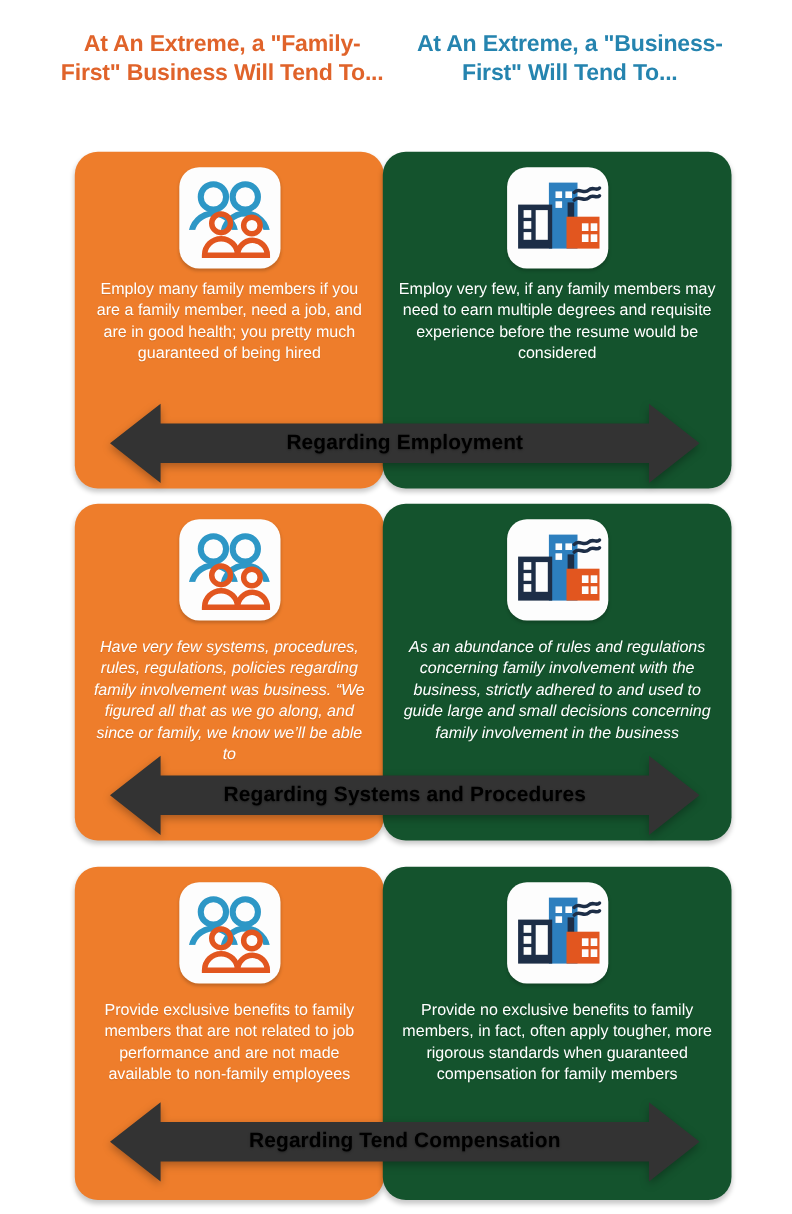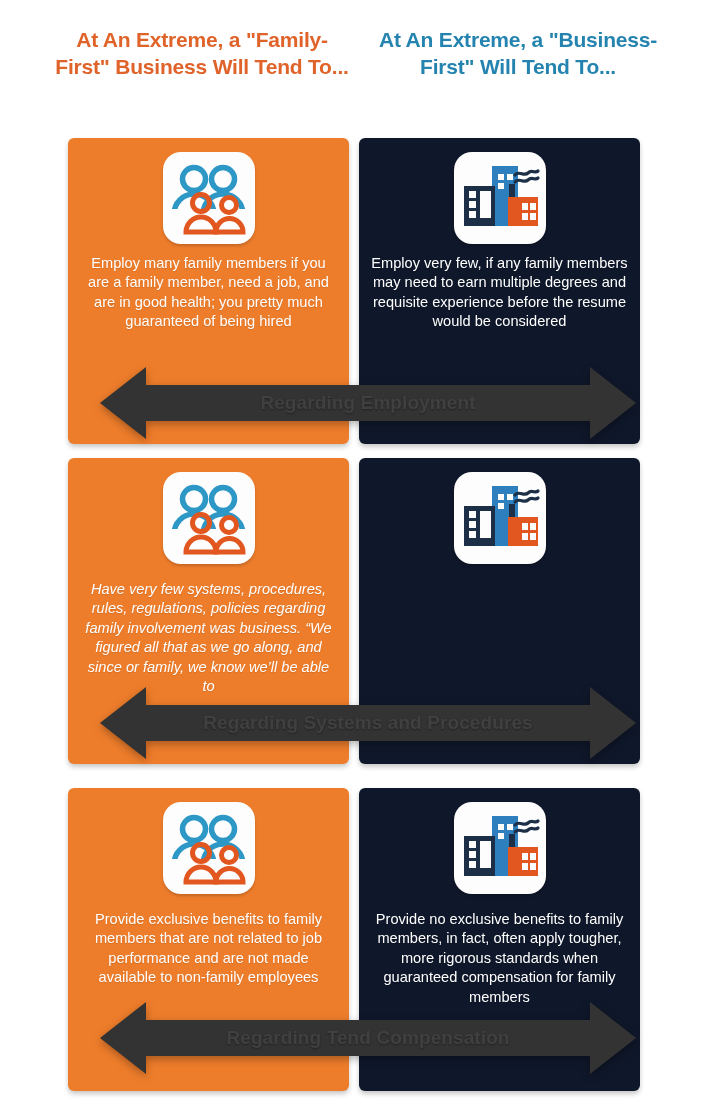--- a/index.html
+++ b/index.html
@@ -24,26 +24,26 @@
   .heading.right{left:368px;width:300px;color:#2584af;}
 
   
   .row{position:absolute;left:0;width:720px;}
   #row-0{top:138px;height:306px;}
   #row-1{top:458px;height:306px;}
   #row-2{top:788px;height:290px;}
 
   .panel{
     position:absolute;top:0;
-    border-radius:6px;
+    border-radius:21px;
     box-shadow:0 3px 5px rgba(0,0,0,0.22);
     overflow:hidden;
   }
   .panel.left{left:68px;width:281px;background:#ee7d2b;}
-  .panel.right{left:359px;width:281px;background:#0f172a;}
+  .panel.right{left:348px;width:281px;background:#14532d;padding-left:36px;}
   #row-0 .panel{height:306px;}
   #row-1 .panel{height:306px;font-style:italic;}
   #row-2 .panel{height:303px;}
 
   
   .icon-badge{
     position:absolute;left:50%;transform:translateX(-50%);
     top:14px;width:92px;height:92px;
     background:#fdfdfd;border-radius:18px;
     box-shadow:0 2px 3px rgba(0,0,0,0.18);
@@ -66,21 +66,21 @@
     position:absolute;left:100px;width:536px;height:80px;
     filter:drop-shadow(0 3px 4px rgba(0,0,0,0.30));
   }
   #row-0 .arrow{top:225px;}
   #row-1 .arrow{top:225px;text-align:right;}
   #row-2 .arrow{top:210px;}
   .arrow svg{display:block;width:536px;height:80px;}
   .arrow-label{
     position:absolute;left:0;top:0;width:536px;height:80px;
     display:flex;align-items:center;justify-content:center;
-    color:#404040;font-weight:bold;font-size:19px;
+    color:#000000;font-weight:bold;font-size:19px;
     letter-spacing:0.1px;
     text-shadow:0 1px 2px rgba(0,0,0,0.35);
     pointer-events:none;
   }
 </style>
 </head>
 <body>
 
 <div class="headings">
   <div class="heading left">At An Extreme, a "Family-First" Business Will Tend To...</div>
@@ -171,20 +171,21 @@
         <rect x="55" y="32" width="6" height="16" fill="#1d2e47"></rect>
         <rect x="54" y="45" width="30" height="29" fill="#e2561f"></rect>
         <rect x="68" y="51" width="6" height="7" fill="#fdfdfd"></rect>
         <rect x="76" y="51" width="6" height="7" fill="#fdfdfd"></rect>
         <rect x="68" y="61" width="6" height="7" fill="#fdfdfd"></rect>
         <rect x="76" y="61" width="6" height="7" fill="#fdfdfd"></rect>
         <path d="M61 30c4-5 9 2 13-2s7 1 10-2" fill="none" stroke="#1d2e47" stroke-width="3.2" stroke-linecap="round"></path>
         <path d="M61 23c4-5 9 2 13-2s7 1 10-2" fill="none" stroke="#1d2e47" stroke-width="3.2" stroke-linecap="round"></path>
       </svg>
     </div>
+    <div class="panel-text">As an abundance of rules and regulations concerning family involvement with the business, strictly adhered to and used to guide large and small decisions concerning family involvement in the business</div>
   </div>
 
   <div class="arrow">
     <svg viewBox="0 0 536 80" xmlns="http://www.w3.org/2000/svg">
       <polygon points="0,40 46,4 46,22 490,22 490,4 536,40 490,76 490,58 46,58 46,76" fill="#333333"></polygon>
     </svg>
     <div class="arrow-label">Regarding Systems and Procedures</div>
   </div>
 </div>
 

